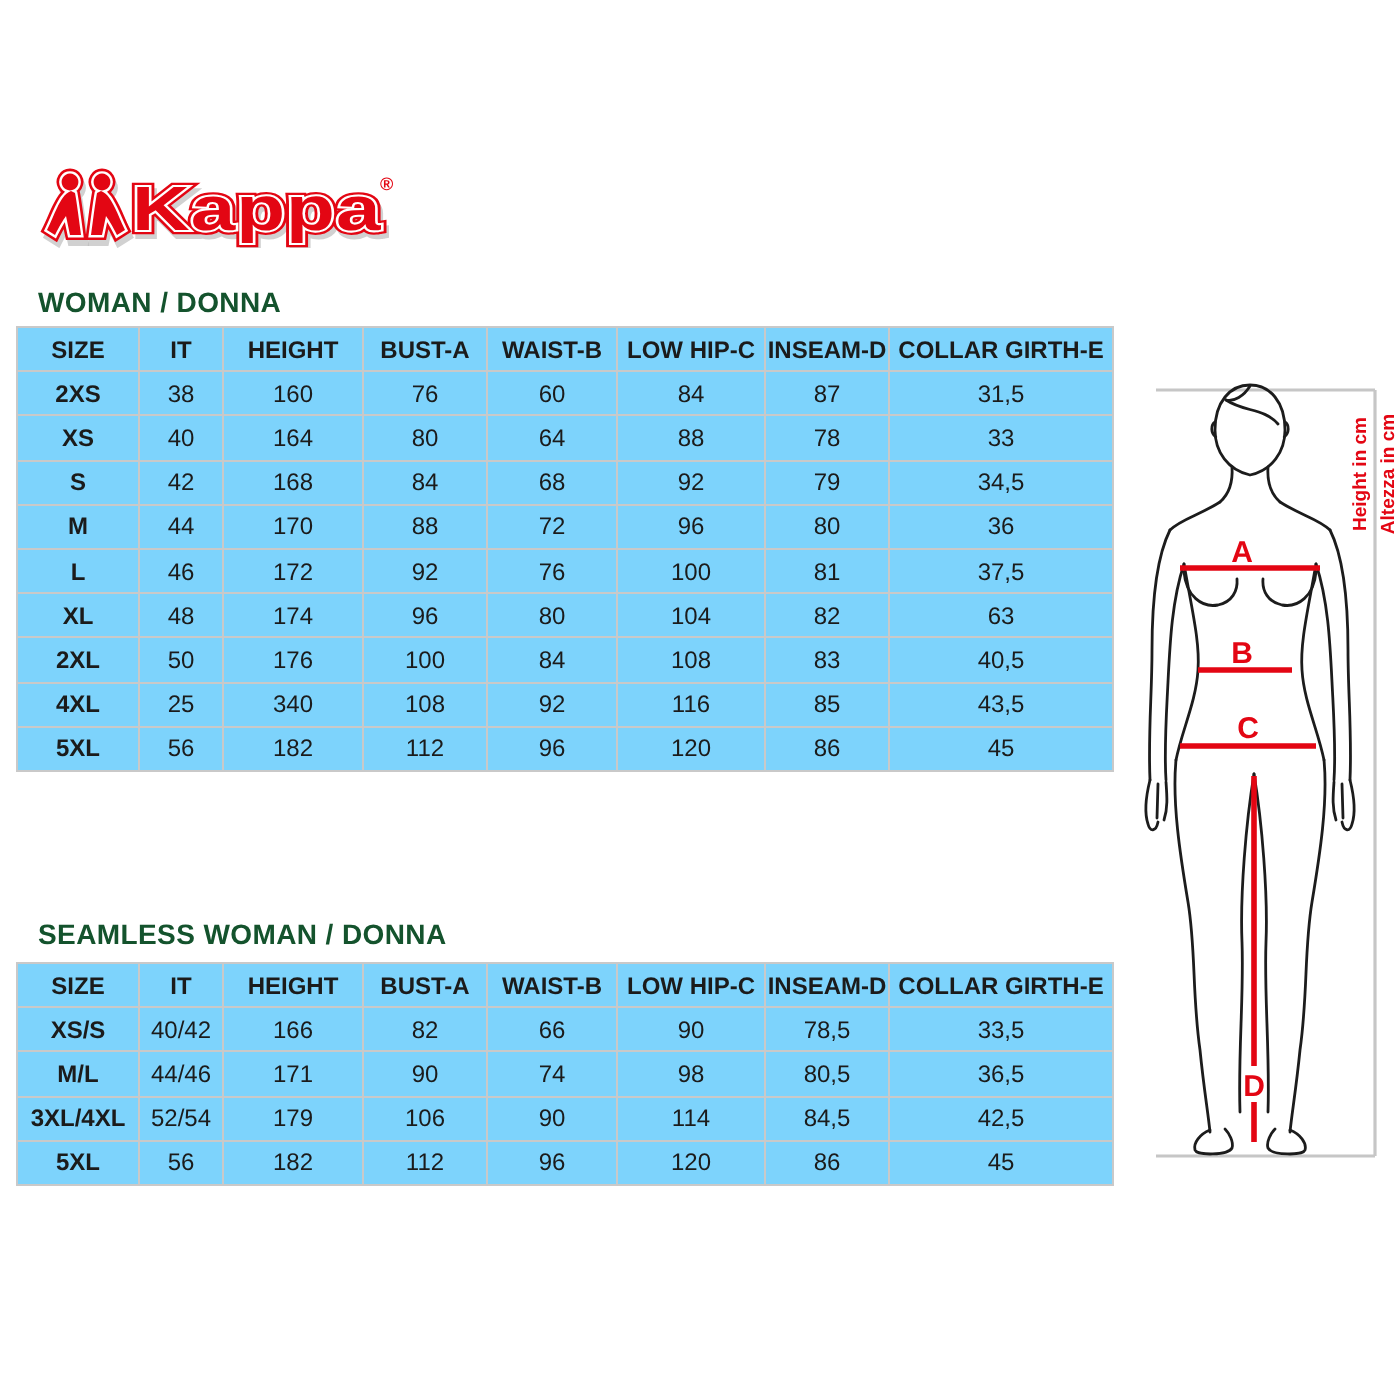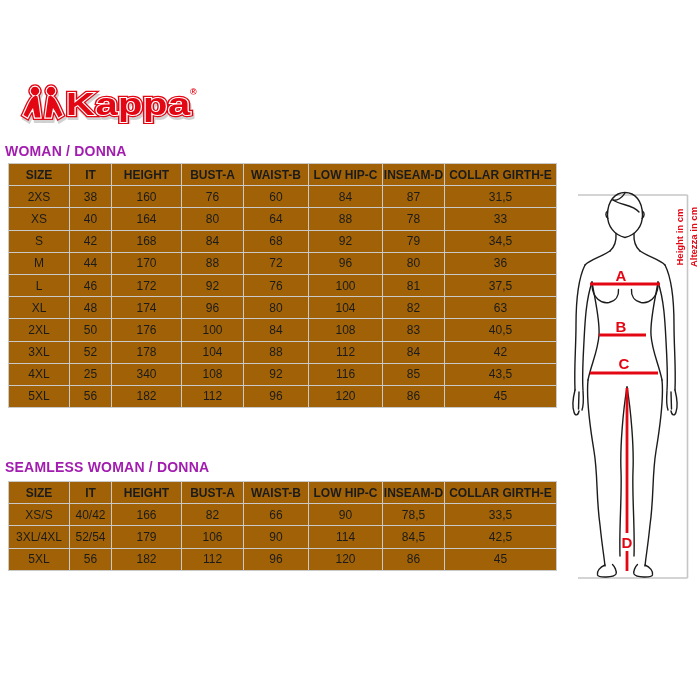--- a/index.html
+++ b/index.html
@@ -2,38 +2,38 @@
 <html><head>
 <meta charset="utf-8">
 <style>
   html,body{margin:0;padding:0;}
   body{
     width:700px;height:700px;position:relative;background:#ffffff;
     font-family:"Liberation Sans",sans-serif;color:#1b1b1b;overflow:hidden;
   }
   .logo-wrap{position:absolute;left:18px;top:80px;width:190px;height:44px;}
   .section-title{
-    position:absolute;left:5px;font-size:14px;font-weight:bold;color:#a21caf;
+    position:absolute;left:19px;font-size:14px;font-weight:bold;color:#14532d;
     letter-spacing:.2px;white-space:nowrap;
   }
   #title-woman{top:131px;}
   #title-seamless{top:447px;}
   table.size-table{
     position:absolute;left:8px;border-collapse:collapse;table-layout:fixed;
-    background:#a16207;width:548px;
+    background:#7dd3fc;width:548px;
   }
   #table-woman{top:163px;}
   #table-seamless{top:481px;}
   .size-table th,.size-table td{
     border:1px solid #c9c9c9;text-align:center;vertical-align:middle;
     padding:0;font-size:12px;color:#1b1b1b;height:21.2px;line-height:1;
     white-space:nowrap;overflow:hidden;
   }
   .size-table th{font-weight:bold;}
-  .size-table td.size-col{font-weight:normal;margin-top:36px;}
+  .size-table td.size-col{font-weight:bold;margin-top:36px;}
   #figure-wrap{position:absolute;left:570px;top:185px;width:130px;height:400px;}
   .outline{fill:none;stroke:#1c1c1c;stroke-width:1.4;stroke-linecap:round;stroke-linejoin:round;}
   .measure-red{stroke-width:2.8;stroke-linecap:butt;}
   .measure-label{font-family:"Liberation Sans",sans-serif;font-weight:bold;font-size:15px;}
   .frame-grey{fill:none;stroke:#c6c6c6;stroke-width:1.6;}
   .height-label{font-family:"Liberation Sans",sans-serif;font-weight:bold;font-size:9.5px;}
   .logo-shadow{fill:#b9b9b9;stroke:#b9b9b9;opacity:.65;}
   .logo-rim{fill:#e30613;stroke:#e30613;}
   .logo-white{fill:#ffffff;stroke:#ffffff;}
   .logo-fill{fill:#e30613;stroke:none;}
@@ -170,30 +170,20 @@
         <td class="size-col">2XL</td>
         <td>50</td>
         <td>176</td>
         <td>100</td>
         <td>84</td>
         <td>108</td>
         <td>83</td>
         <td>40,5</td>
       </tr>
       <tr>
-        <td class="size-col">3XL</td>
-        <td>52</td>
-        <td>178</td>
-        <td>104</td>
-        <td>88</td>
-        <td>112</td>
-        <td>84</td>
-        <td>42</td>
-      </tr>
-      <tr>
         <td class="size-col">4XL</td>
         <td>25</td>
         <td>340</td>
         <td>108</td>
         <td>92</td>
         <td>116</td>
         <td>85</td>
         <td>43,5</td>
       </tr>
       <tr>
@@ -238,20 +228,30 @@
         <td class="size-col">XS/S</td>
         <td>40/42</td>
         <td>166</td>
         <td>82</td>
         <td>66</td>
         <td>90</td>
         <td>78,5</td>
         <td>33,5</td>
       </tr>
       <tr>
+        <td class="size-col">M/L</td>
+        <td>44/46</td>
+        <td>171</td>
+        <td>90</td>
+        <td>74</td>
+        <td>98</td>
+        <td>80,5</td>
+        <td>36,5</td>
+      </tr>
+      <tr>
         <td class="size-col">3XL/4XL</td>
         <td>52/54</td>
         <td>179</td>
         <td>106</td>
         <td>90</td>
         <td>114</td>
         <td>84,5</td>
         <td>42,5</td>
       </tr>
       <tr>

